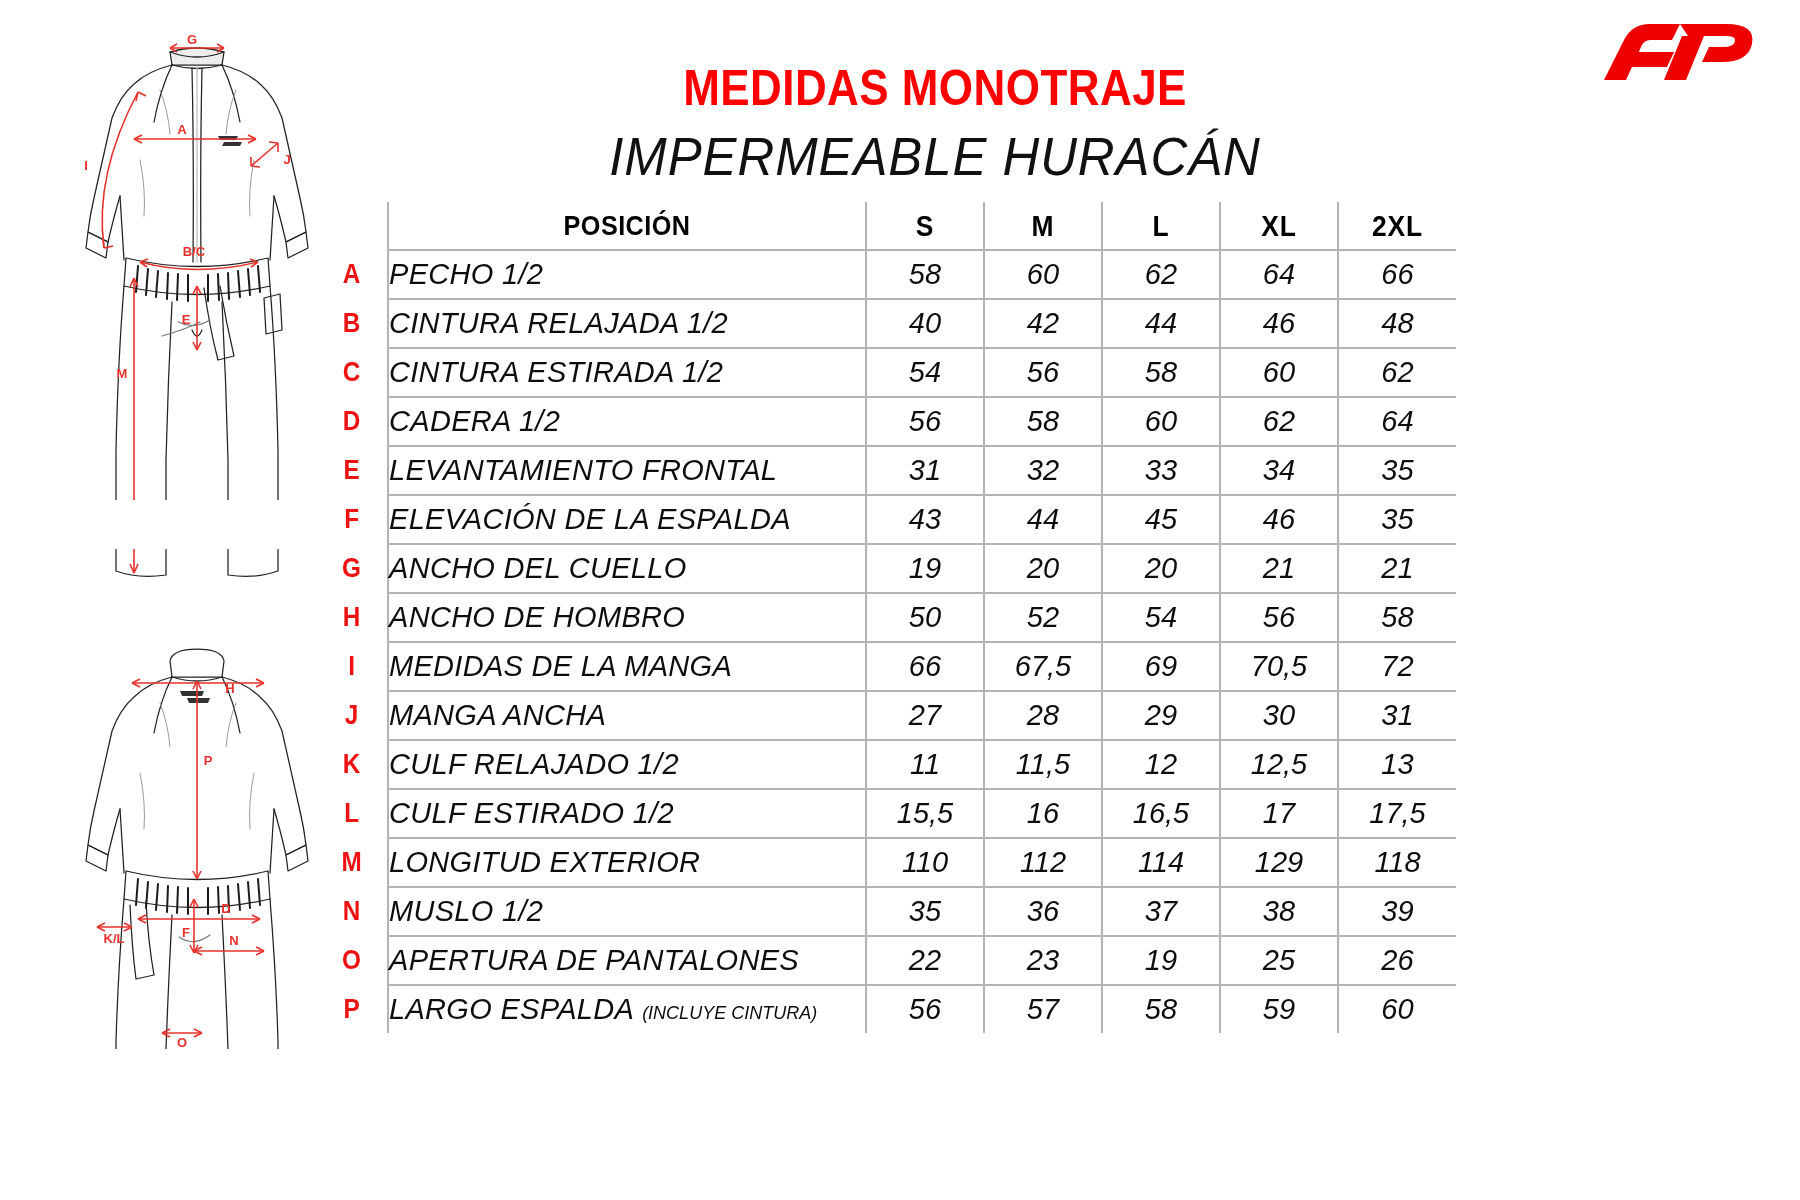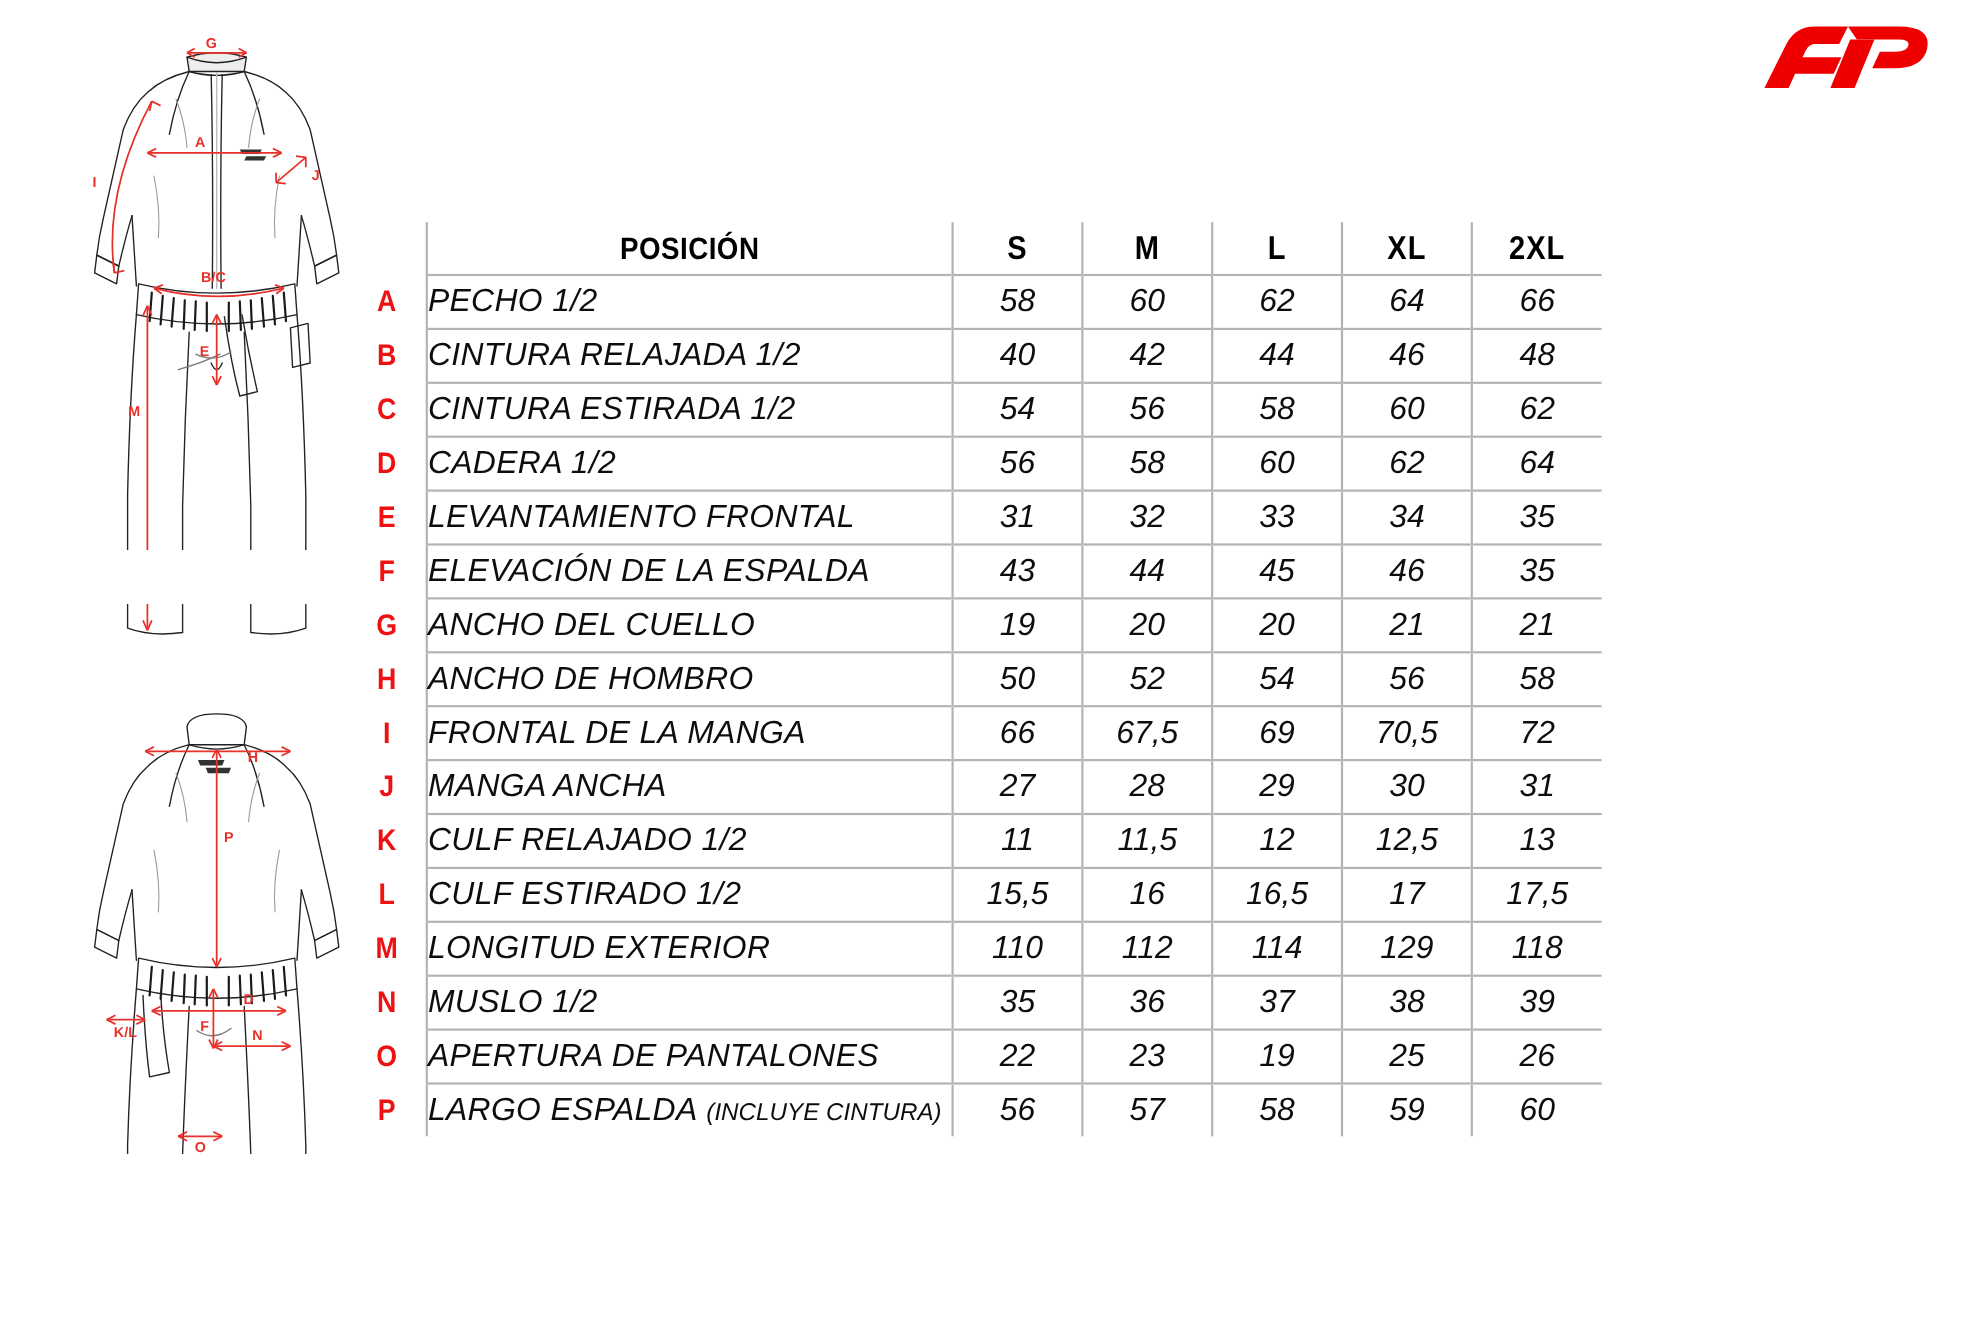--- a/index.html
+++ b/index.html
@@ -121,21 +121,21 @@
     font-family: "Liberation Sans", sans-serif;
     font-style: italic;
     font-weight: 400;
     font-size: 29px;
     letter-spacing: 0.3px;
     color: #0d0d0d;
     white-space: nowrap;
     border-radius: 14px;
   }
   td.pos .paren {
-    font-size: 22px;
+    font-size: 18px;
     letter-spacing: 0px;
     margin-left: 8px;
   }
   td.val {
     text-align: center;
     font-family: "Liberation Sans", sans-serif;
     font-style: italic;
     font-weight: 400;
     font-size: 29px;
     color: #0d0d0d;
@@ -364,20 +364,24 @@
           <text x="184" y="364" text-anchor="middle">D</text>
           <text x="144" y="388" text-anchor="middle">F</text>
           <text x="72" y="394" text-anchor="middle">K/L</text>
           <text x="192" y="396" text-anchor="middle">N</text>
           <text x="140" y="498" text-anchor="middle">O</text>
         </g>
       </svg>
     </div>
   </div>
 
+  <div class="titles">
+    <div class="title-main">MEDIDAS MONOTRAJE</div>
+    <div class="title-sub">IMPERMEABLE HURACÁN</div>
+  </div>
 
   <div class="table-wrap">
     <table class="sizes">
       <colgroup>
         <col class="c-letter">
           <col class="c-pos">
         <col class="c-size">
           <col class="c-size">
           <col class="c-size">
           <col class="c-size">
@@ -462,21 +466,21 @@
             <td class="letter">H</td>
             <td class="pos v-l"><span>ANCHO DE HOMBRO</span></td>
             <td class="val v-l">50</td>
             <td class="val v-l">52</td>
             <td class="val v-l">54</td>
             <td class="val v-l">56</td>
             <td class="val v-l">58</td>
           </tr>
           <tr class="body-row">
             <td class="letter">I</td>
-            <td class="pos v-l"><span>FRONTAL DE LA MANGA</span></td>
+            <td class="pos v-l"><span>MEDIDAS DE LA MANGA</span></td>
             <td class="val v-l">66</td>
             <td class="val v-l">67,5</td>
             <td class="val v-l">69</td>
             <td class="val v-l">70,5</td>
             <td class="val v-l">72</td>
           </tr>
           <tr class="body-row">
             <td class="letter">J</td>
             <td class="pos v-l"><span>MANGA ANCHA</span></td>
             <td class="val v-l">27</td>

